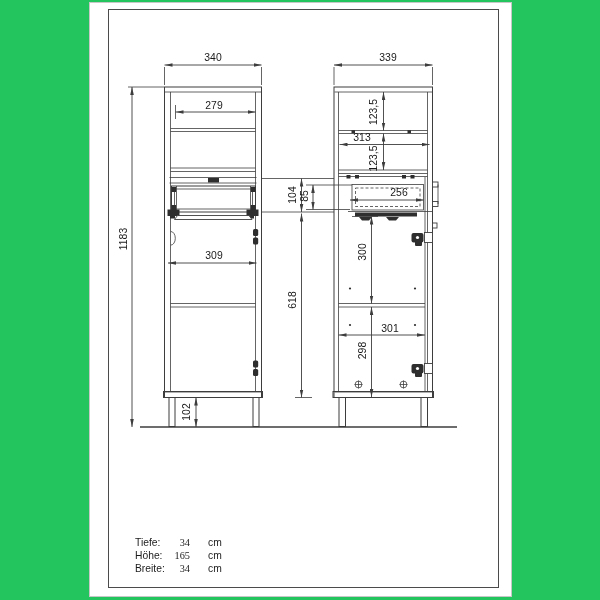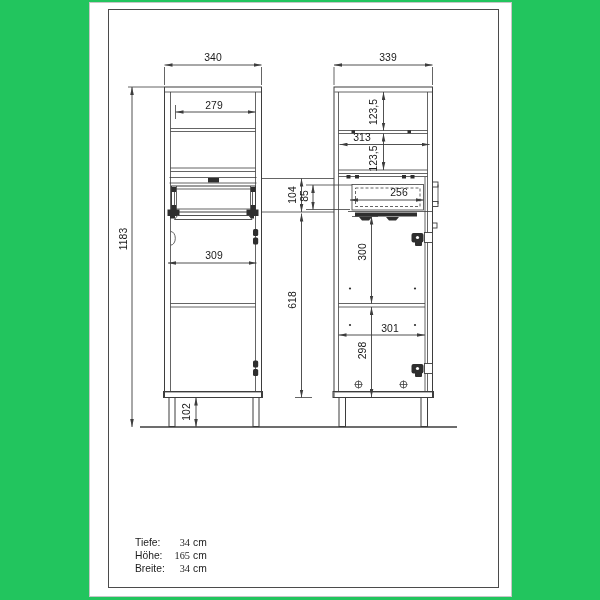--- a/index.html
+++ b/index.html
@@ -27,21 +27,21 @@
   .dash{ stroke:#3d3d3d; stroke-width:0.8; fill:none; stroke-dasharray:3,2; }
   .dark{ fill:#2e2e2e; stroke:none; }
   .wsh { fill:#ffffff; stroke:#3d3d3d; stroke-width:0.9; }
   #title-block { position:absolute; left:133px; top:505px; color:#111111; }
   #title-line { font-size:14.5px; font-weight:bold; letter-spacing:0.2px; }
   #title-model { margin-left:11px; }
   #specs { position:absolute; left:135px; top:536px; font-size:10.3px; color:#1c1c1c; }
   .spec-row { line-height:13.2px; white-space:nowrap; }
   .spec-label { display:inline-block; width:37px; }
   .spec-value { display:inline-block; width:18px; text-align:right;font-family:Liberation Serif, serif; }
-  .spec-unit  { margin-left:3px; }
+  .spec-unit  { margin-left:18px; }
 </style>
 </head>
 <body>
 
 <div id="canvas">
   <div id="sheet"></div>
   <div id="frame"></div>
 
   <svg id="drawing" width="600" height="600" viewBox="0 0 600 600">
     <defs>

